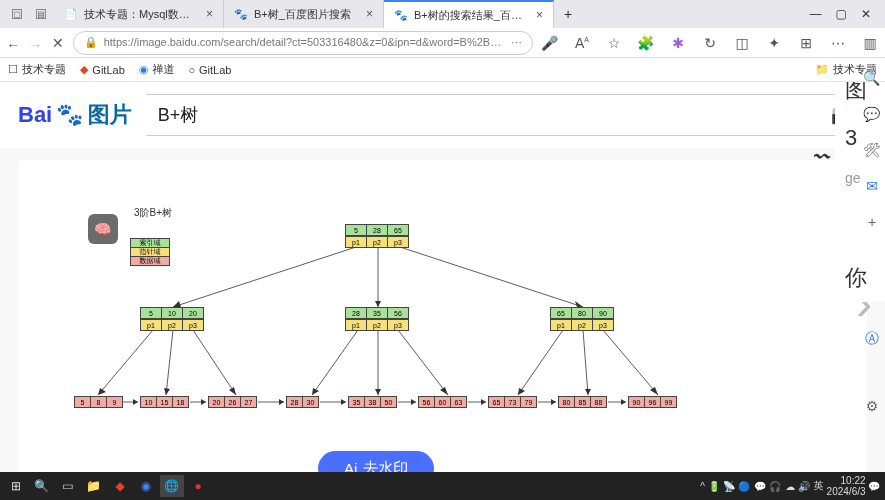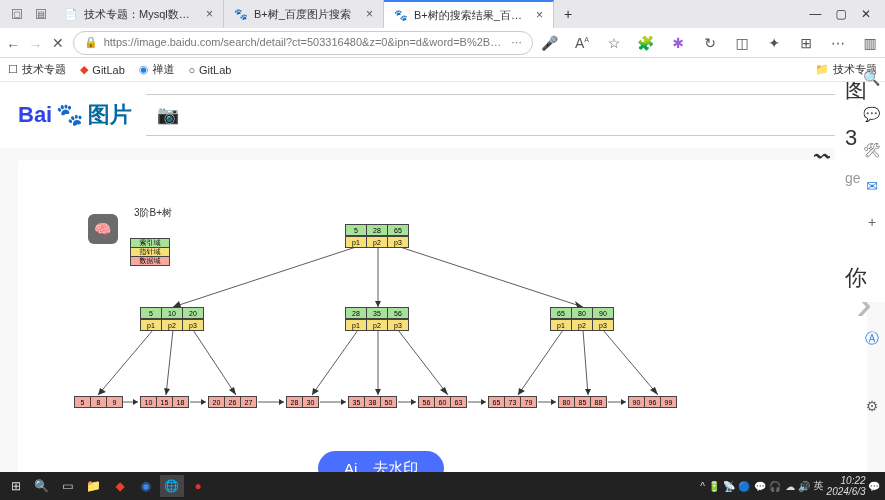--- a/index.html
+++ b/index.html
@@ -63,26 +63,26 @@
   .yellow { background:#f7e07a; }
   .leaf { position:absolute; display:flex; }
   .lcell { border:1px solid #444; background:#f4a9a1; width:17px; height:12px; font-size:7px; display:flex; align-items:center; justify-content:center; margin-left:-1px;}
   .lcell:first-child { margin-left:0;}
   
   .edges line { stroke:#333; stroke-width:0.8; }
   .edges polygon { fill:#333; }
   
   .next-arrow { position:absolute; right:-5px; top:115px; font-size:48px; color:#bbb; cursor:pointer;}
   
-  .watermark-btn { position:absolute; left:300px; bottom:4px; background:#4a6fff; color:#fff; padding:8px 26px; border-radius:22px; font-size:15px; display:flex; align-items:center; gap:16px;}
+  .watermark-btn { position:absolute; left:300px; bottom:4px; background:#4a6fff; color:#fff; padding:8px 26px; border-radius:22px; font-size:15px; display:flex; align-items:center; gap:6px;}
   
   .taskbar { position:absolute; bottom:0; left:0; right:0; height:28px; background:#222; display:flex; align-items:center; padding:0 4px; gap:2px;}
   .task-item { width:24px; height:22px; display:flex; align-items:center; justify-content:center; color:#ddd; font-size:12px;}
   .task-right { margin-left:auto; display:flex; align-items:center; gap:3px; color:#ddd; font-size:10px;}
-  .task-right .clock { text-align:right; line-height:1.1;font-style:italic;}
+  .task-right .clock { text-align:right; line-height:1.1;}
   
   .float-brain { position:absolute; top:92px; right:42px; width:48px; height:48px; border-radius:50%; background:#fff; box-shadow:0 2px 8px rgba(0,0,0,.2); display:flex; align-items:center; justify-content:center; font-size:24px;}
   .float-icon2 { position:absolute; top:60px; right:48px; width:30px; height:20px; color:#333; font-size:16px; text-align:center;}
 </style>
 </head>
 <body>
 
 <div class="tabbar">
   <div class="win-controls-left">
     <div class="win-ctrl">▢</div>
@@ -159,20 +159,21 @@
 </div>
 
 <div class="page">
   <div class="searchbar">
     <div class="logo">
       <span>Bai</span>
         <span class="paw">🐾</span>
         <span class="red">图片</span>
     </div>
     <div class="search-input">
+      <input value="B+树" style="">
       <span class="cam">📷</span>
     </div>
   </div>
 
   <div class="float-icon2">〰</div>
   <div class="float-brain">🧠</div>
 
   <div class="main-area">
     <span class="next-arrow">›</span>
 

